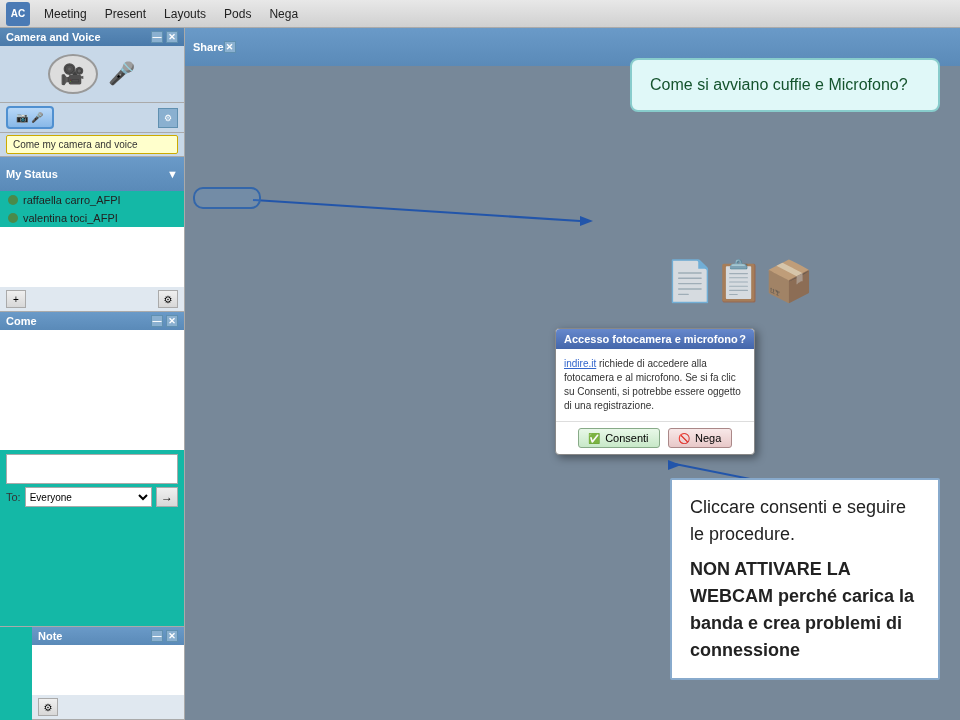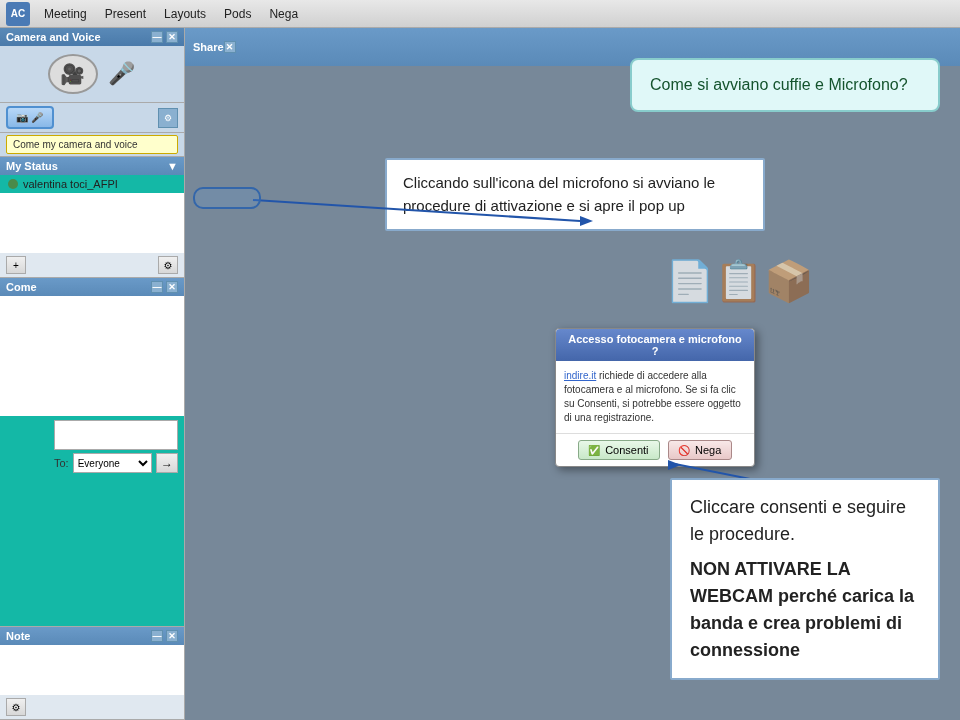--- a/index.html
+++ b/index.html
@@ -78,60 +78,60 @@
       border-radius: 2px; color: #333;
     }
 
     
     #my-status-panel {
       border-bottom: 1px solid #aaa;
     }
     #my-status-header {
       display: flex; align-items: center; justify-content: space-between;
       background: linear-gradient(to bottom, #6a9ac8, #5a8ab8);
-      color: white; padding: 3px 6px; font-size: 11px; font-weight: bold;
+      color: white; padding: 11px 6px; font-size: 11px; font-weight: bold;
     }
     .status-item {
       display: flex; align-items: center; gap: 5px;
       padding: 3px 8px; font-size: 11px; color: #222;
     }
     .status-dot { width: 10px; height: 10px; background: #4a8a4a; border-radius: 50%; }
 
     
     #chat-panel { flex: 1; border-bottom: 1px solid #aaa; }
     #chat-header {
       display: flex; align-items: center; justify-content: space-between;
       background: linear-gradient(to bottom, #6a9ac8, #5a8ab8);
       color: white; padding: 3px 6px; font-size: 11px; font-weight: bold;
     }
     #chat-content { height: 120px; background: white; }
 
     #chat-input-area {
-      padding: 4px 6px; display: flex; flex-direction: column; gap: 3px; margin-left: 48px;
+      padding: 4px 6px; display: flex; flex-direction: column; gap: 3px;
     }
     #chat-input {
       width: 100%; height: 30px; border: 1px solid #aaa;
       background: white; resize: none; font-size: 11px; padding: 2px;
     }
     #chat-send-row {
       display: flex; align-items: center; gap: 4px;
     }
     .to-label { font-size: 11px; color: #333; }
     .to-select {
       flex: 1; height: 20px; font-size: 10px; border: 1px solid #aaa;
       background: white;
     }
     .send-btn {
       width: 22px; height: 20px; background: linear-gradient(to bottom, #f0f0f0, #d8d8d8);
       border: 1px solid #aaa; cursor: pointer; display: flex; align-items: center; justify-content: center;
       font-size: 12px;
     }
 
     
-    #note-panel { border-bottom: 1px solid #aaa; }
+    #note-panel { border-bottom: 1px solid #aaa; margin-left: 32px; }
     #note-header {
       display: flex; align-items: center; justify-content: space-between;
       background: linear-gradient(to bottom, #6a9ac8, #5a8ab8);
       color: white; padding: 3px 6px; font-size: 11px; font-weight: bold;
     }
     #note-content { height: 50px; background: white; }
     #note-toolbar {
       display: flex; align-items: center; justify-content: space-between;
       padding: 3px 6px; background: #e0e8f0;
     }
@@ -182,21 +182,21 @@
     #dialog-box {
       position: absolute; top: 300px; left: 370px;
       background: white; border: 1px solid #888;
       border-radius: 4px; width: 200px; padding: 0;
       box-shadow: 3px 3px 8px rgba(0,0,0,0.4);
     }
     #dialog-title-bar {
       background: linear-gradient(to bottom, #6688cc, #4466aa);
       color: white; padding: 4px 8px; font-size: 11px; font-weight: bold;
       border-radius: 4px 4px 0 0;
-      display: flex; align-items: center; justify-content: space-between; flex-direction: column;
+      display: flex; align-items: center; justify-content: space-between;
     }
     #dialog-content {
       padding: 8px; font-size: 10px; color: #333; line-height: 1.4;
       border-bottom: 1px solid #ddd;
     }
     #dialog-content a { color: #3366cc; text-decoration: underline; }
     #dialog-buttons {
       display: flex; justify-content: center; gap: 8px;
       padding: 6px;
     }
@@ -265,20 +265,24 @@
         </div>
         <div class="panel-ctrl-btn" style="width:20px;height:20px">⚙</div>
       </div>
       <div id="start-camera-tooltip">Come my camera and voice</div>
     </div>
 
     <div id="my-status-panel">
       <div id="my-status-header">
         <span>My Status</span>
         <span>▼</span>
+      </div>
+      <div class="status-item">
+        <div class="status-dot"></div>
+        <span>raffaella carro_AFPI</span>
       </div>
       <div class="status-item">
         <div class="status-dot"></div>
         <span>valentina toci_AFPI</span>
       </div>
       <div style="height:60px; background:white;"></div>
       <div style="display:flex; justify-content:space-between; padding:3px 6px; background:#e0e8f0;">
         <div class="note-tool-btn">+</div>
         <div class="note-tool-btn">⚙</div>
       </div>
@@ -328,23 +332,20 @@
     </div>
 
     <div id="share-icons">
       📄📋📦
     </div>
 
     <div id="callout-top-right">
       <span>Come si avviano cuffie e Microfono?</span>
     </div>
 
-    <div id="callout-middle">
-      <span>Cliccando sull'icona del microfono si avviano le procedure di attivazione e si apre il pop up</span>
-    </div>
 
     <svg style="position:absolute;top:0;left:0;width:100%;height:100%;pointer-events:none;">
 
       <line x1="68" y1="172" x2="395" y2="193" stroke="#2255aa" stroke-width="2"></line>
       <polygon points="395,188 395,198 408,193" fill="#2255aa"></polygon>
     </svg>
 
     <div id="cam-mic-highlight"></div>
 
     <div id="dialog-box">

